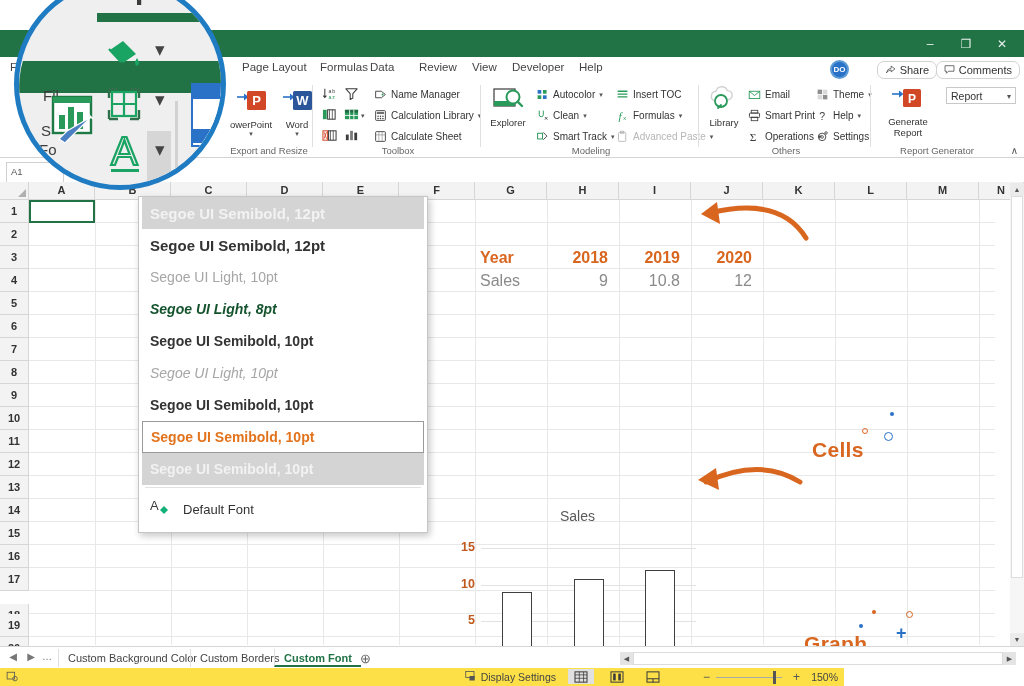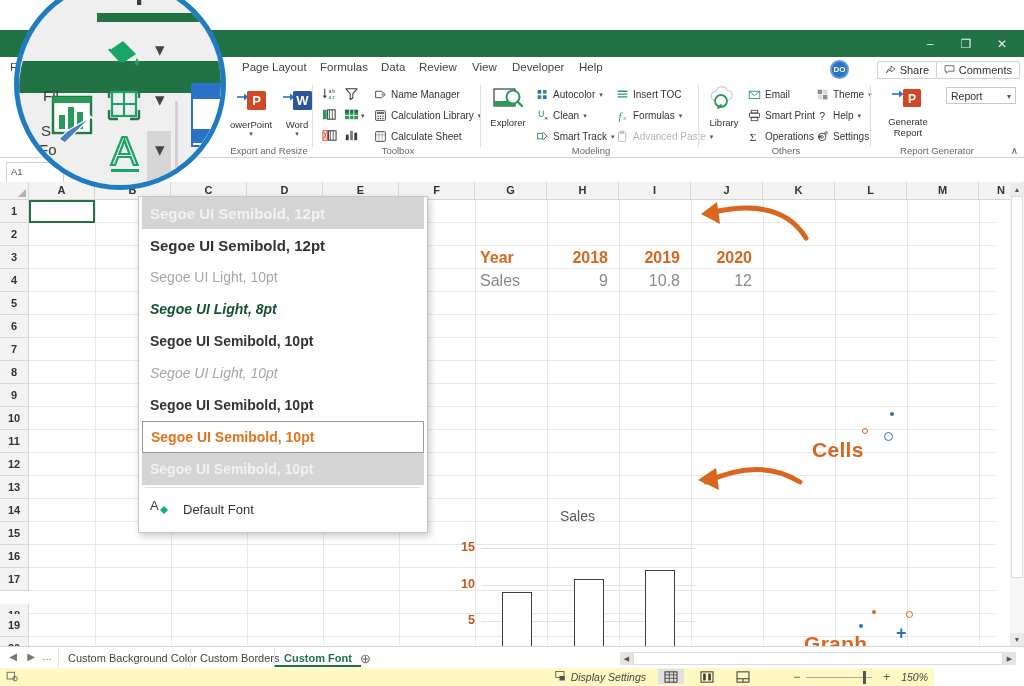--- a/index.html
+++ b/index.html
@@ -45,21 +45,21 @@
   }
 
   #acct{
     position:absolute; right:175px; top:60px; width:19px;height:19px;border-radius:50%;
     background:#2a72c8; color:#fff; font-size:8px; display:flex;align-items:center;justify-content:center;
     font-weight:bold; border:2px solid #5d9bd6;
   }
   .hbtn{
     position:absolute; top:61px; height:18px; border:1px solid #d2d2d2; background:#fff;
     font-size:11px; color:#333; display:flex; align-items:center; gap:4px; padding:0 7px;
-    border-radius:2px; white-space:nowrap;
+    border-radius:7px; white-space:nowrap;
   }
   #share-btn{ right:87px; }
   #comments-btn{ right:4px; }
 
   
   #ribbon{
     position:absolute; left:0; top:79px; width:1024px; height:79px;
     background:#fff; border-bottom:1px solid #d4d4d4;
   }
   .rgroup{ position:absolute; top:0; height:79px; }
@@ -151,21 +151,21 @@
   #sheetbar{ position:absolute; left:0; top:646px; width:1024px; height:22px; background:#fff; border-top:1px solid #d6d6d6;}
   .navarrow{ position:absolute; top:4px; font-size:10px; color:#777; width:14px; text-align:center;}
   .stab{
     position:absolute; top:2px; height:18px; font-size:11px; color:#444; padding:0 9px;
     line-height:18px; border-left:1px solid #e0e0e0; white-space:nowrap;
   }
   .stab.active{ color:#217346; font-weight:bold; border-bottom:2px solid #217346; }
   #addsheet{ position:absolute; top:4px; font-size:13px; color:#666; }
 
   
-  #statusbar{ position:absolute; left:0; top:668px; width:934px; height:18px; background:#fef9c3;font-style:italic;}
+  #statusbar{ position:absolute; left:0; top:668px; width:844px; height:18px; background:#fde047;}
   #statusleft{ position:absolute; left:6px; top:2px; font-size:11px; color:#555;}
   #dispset{ position:absolute; right:288px; top:2px; font-size:10.5px; color:#444; display:flex; align-items:center; gap:4px;}
   .vbtn{ position:absolute; top:1px; width:26px; height:15px; display:flex; align-items:center; justify-content:center;}
   #zoomval{ position:absolute; right:6px; top:3px; font-size:10.5px; color:#444;}
   #zminus{ position:absolute; right:134px; top:2px; font-size:12px; color:#555;}
   #zplus{ position:absolute; right:44px; top:2px; font-size:12px; color:#555;}
   #ztrack{ position:absolute; right:62px; top:9px; width:66px; height:1px; background:#a8a8a8;}
   #zthumb{ position:absolute; right:68px; top:3px; width:3px; height:13px; background:#555;}
 
   
@@ -185,21 +185,21 @@
 <div id="wincontrols">
   <div>–</div>
   <div>❐</div>
   <div>✕</div>
 </div>
 
 <div id="tabsrow">
   <div class="rtab" style="left:4px">Fil</div>
   <div class="rtab" style="left:236px">Page Layout</div>
   <div class="rtab" style="left:314px">Formulas</div>
-  <div class="rtab" style="left:375px">Data</div>
+  <div class="rtab" style="left:364px">Data</div>
   <div class="rtab" style="left:413px">Review</div>
   <div class="rtab" style="left:466px">View</div>
   <div class="rtab" style="left:506px">Developer</div>
   <div class="rtab" style="left:573px">Help</div>
 </div>
 <div id="acct">DO</div>
 <div class="hbtn" id="share-btn">
   <span>
     <svg width="11" height="11" viewBox="0 0 16 16">
         <path d="M2 13 Q3 7 9 6 L9 3 L14.5 7.2 L9 11.5 L9 8.6 Q4.5 9 2 13 Z" fill="none" stroke="#444" stroke-width="1.1" stroke-linejoin="round"></path>

